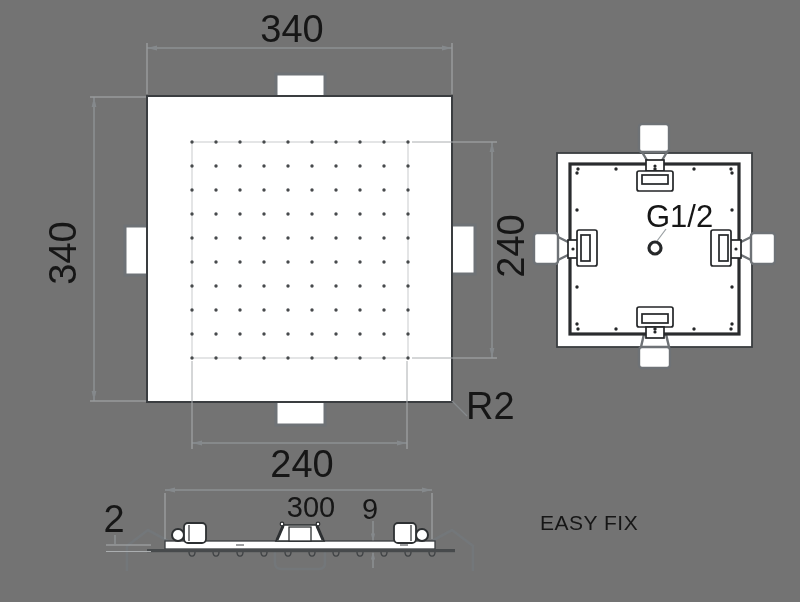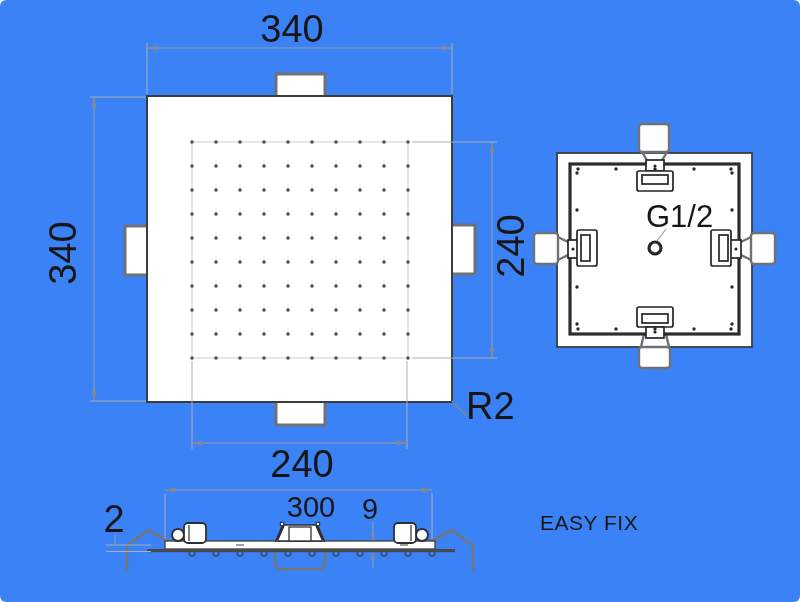--- a/index.html
+++ b/index.html
@@ -1,17 +1,17 @@
 <!DOCTYPE html>
 <html><head>
 <meta charset="utf-8">
 <style>
   html,body{margin:0;padding:0;background:#ffffff;}
-  .page{position:relative;width:800px;height:602px;background:#3b82f6;overflow:hidden;
-        font-family:"Liberation Sans", sans-serif;border-radius:6px;}
+  .page{position:relative;width:800px;height:602px;background:#737373;overflow:hidden;
+        font-family:"Liberation Sans", sans-serif;}
   svg text{font-family:"Liberation Sans", sans-serif;fill:#161616;}
   .t38{font-size:38px;}
   .t31{font-size:31px;}
   .t29{font-size:29px;}
   .t21{font-size:21px;letter-spacing:.5px;}
   .ext{stroke:#abaeb0;stroke-width:1;fill:none;}
   .dim{stroke:#9aa0a3;stroke-width:1;fill:none;}
   .arr{fill:#85898c;stroke:none;}
   .body-line{stroke:#3a3d40;fill:#ffffff;}
   .gray-part{stroke:#6e7276;fill:#ffffff;}

